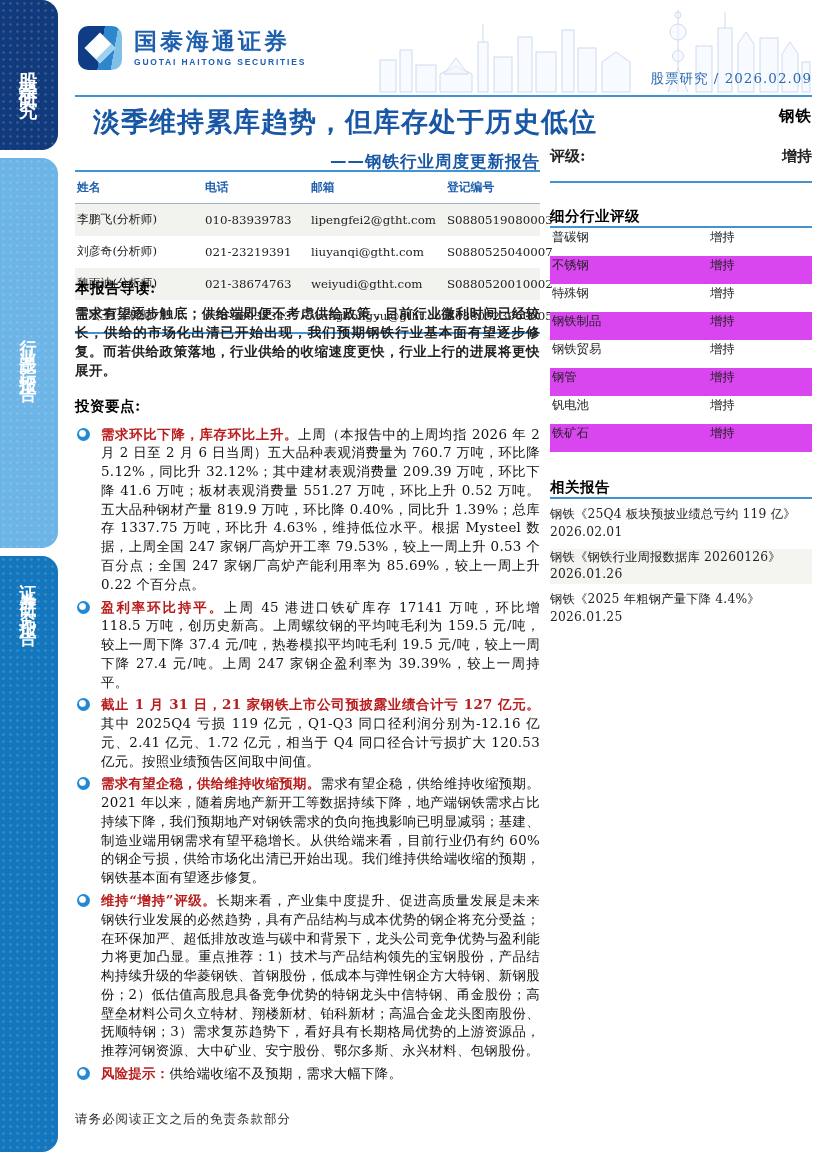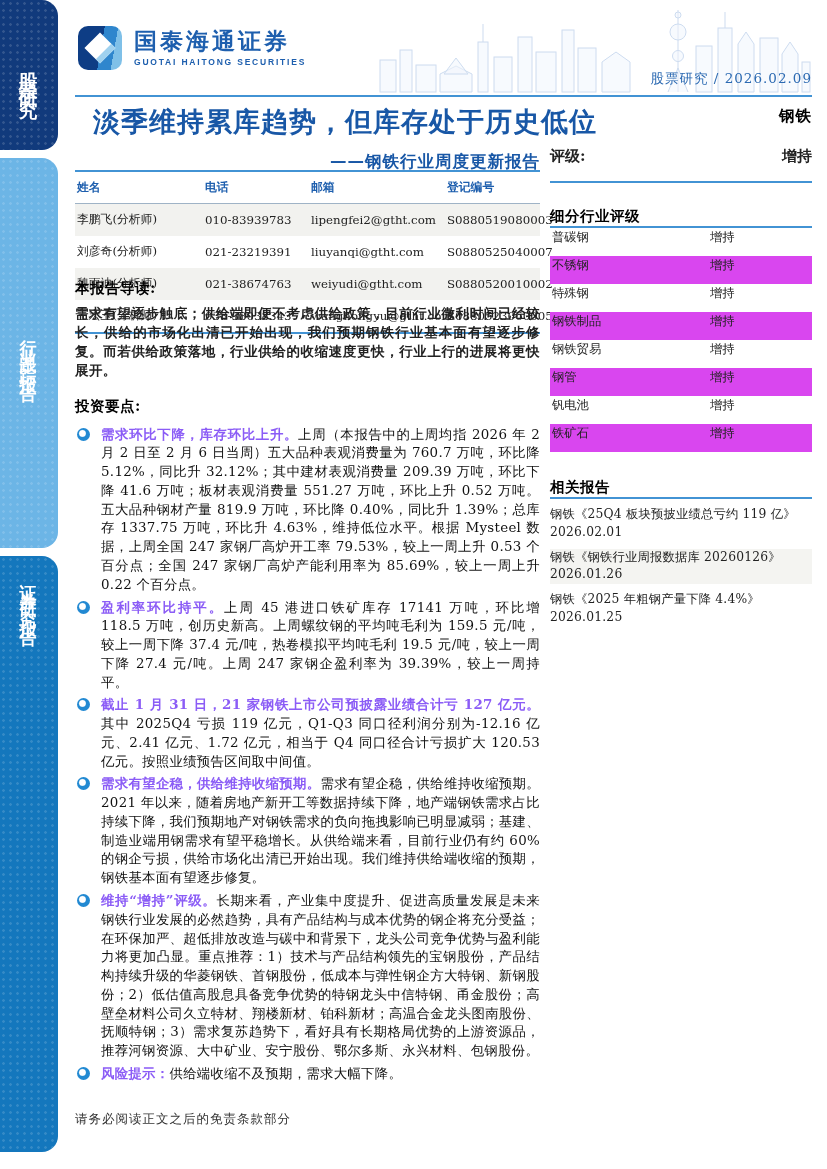--- a/index.html
+++ b/index.html
@@ -74,21 +74,21 @@
     text-align:justify; letter-spacing:.4px;
   }
   .points-title { margin-top:16px; }
   .bullets { list-style:none; margin-top:9px; }
   .bullet { display:flex; margin-bottom:3px; }
   .dot {
     flex:none; width:13px; height:13px; border-radius:50%; margin:3px 11px 0 2px;
     background:radial-gradient(circle at 42% 42%, #ffffff 0 27%, #2289d2 38% 70%, #0d5ea9 100%);
   }
   .b-text { flex:1; font-size:13.4px; line-height:1.4; text-align:justify; letter-spacing:.3px; color:#111; }
-  .b-lead { font-weight:bold; color:#8b5cf6; }
+  .b-lead { font-weight:bold; color:#b91c1c; }
   
   .right-col { position:absolute; left:550px; top:106px; width:262px; z-index:1; font-size:12.3px; }
   .industry { text-align:right; font-size:15.5px; font-weight:bold; color:#000; letter-spacing:1px; }
   .rating-row { display:flex; justify-content:space-between; margin-top:20px; font-size:15px; font-weight:bold; }
   .rating-divider { margin-top:15px; height:2px; background:#4293d4; }
   .sub-block { margin-top:24px; }
   .block-title { font-size:14.5px; font-weight:bold; color:#000; border-bottom:2px solid #4293d4; letter-spacing:.5px; }
   .sr-row { position:relative; height:28px; line-height:18.5px; padding-left:2px; }
   .sr-row.stripe { background:#d946ef; }
   .sr-val { position:absolute; left:160px; top:0; }

